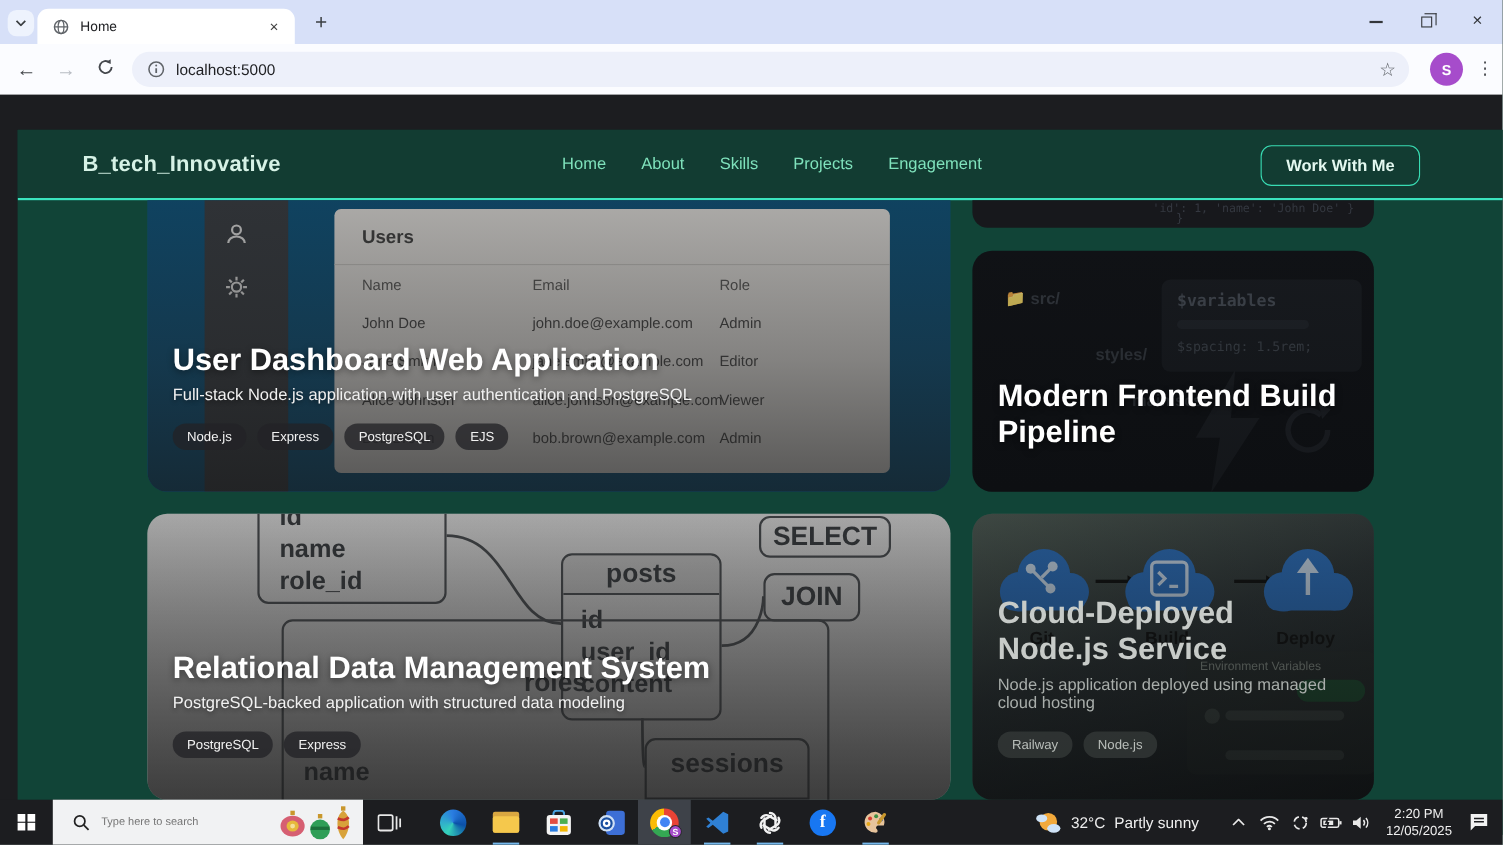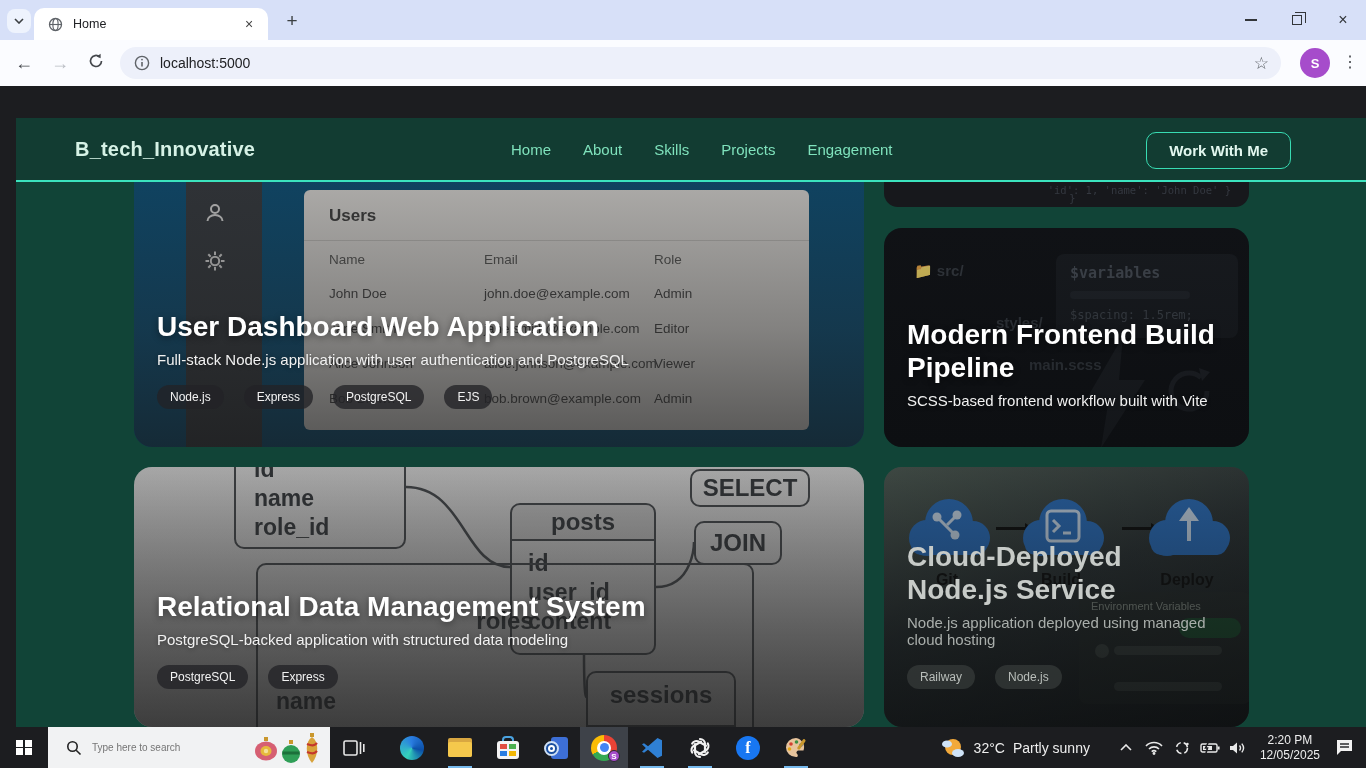--- a/index.html
+++ b/index.html
@@ -35,21 +35,21 @@
   .logo { margin-left:59px; font-size:20px; font-weight:bold; color:#d6f2e6; letter-spacing:.2px; }
   .nav-links { position:absolute; left:495px; display:flex; gap:32px; }
   .nav-link { font-size:15px; color:#7fe2bc; }
   .cta-btn { position:absolute; right:76px; top:14px; height:37px; padding:0 22px; border:1px solid #38dcb3; border-radius:10px; background:transparent; color:#e3f8f0; font-size:15px; font-weight:bold; display:flex; align-items:center; font-family:"Liberation Sans",sans-serif; }
 
   .card { position:absolute; overflow:hidden; border-radius:18px; }
   .overlay { position:absolute; inset:0; }
   .card-content { position:absolute; left:23px; right:20px; bottom:38px; z-index:5; }
   .card-title { font-size:28px; line-height:1.18; font-weight:bold; color:#ffffff; text-shadow:0 2px 7px rgba(0,0,0,.45); }
   .card-desc { margin-top:8px; font-size:15px; color:#f1f1f1; text-shadow:0 1px 4px rgba(0,0,0,.4); }
-  .tag-row { margin-top:17px; display:flex; gap:20px; }
+  .tag-row { margin-top:17px; display:flex; gap:10px; }
   .tag { padding:5px 13px; border-radius:999px; background:rgba(35,35,38,.78); color:#f2f2f2; font-size:12px; }
 
   
   .fragment-card { position:absolute; left:868px; top:64px; width:365px; height:25px; background:#17181c; border-radius:0 0 14px 14px; overflow:hidden; }
   .frag-code { position:absolute; right:18px; top:2px; font-family:"DejaVu Sans Mono",monospace; font-size:10.5px; color:#343840; }
   .frag-close { position:absolute; left:185px; top:10px; font-family:"DejaVu Sans Mono",monospace; font-size:11px; color:#343840; }
 
   
   #card1 { left:118px; top:64px; width:730px; height:265px; border-radius:0 0 18px 18px; background:#0c4a6e; }
   .m1-side { position:absolute; left:52px; top:0; width:76px; height:100%; background:#32363b; }
@@ -266,21 +266,20 @@
       <svg style="position:absolute;left:195px;top:108px" width="72" height="112" viewBox="0 0 72 112">
           <polygon points="44,0 8,62 30,62 22,112 66,44 40,44" fill="#1f2227"></polygon>
         </svg>
       <svg style="position:absolute;left:278px;top:136px" width="54" height="54" viewBox="0 0 54 54">
           <path d="M45 27 a18 18 0 1 1 -6 -13.4" fill="none" stroke="#23262c" stroke-width="5"></path>
           <polygon points="37,4 48,8 40,17" fill="#23262c"></polygon>
         </svg>
       <div class="overlay" style="background:linear-gradient(180deg,rgba(8,10,12,.2),rgba(8,10,12,.5));"></div>
       <div class="card-content">
         <div class="card-title" style="max-width:320px">Modern Frontend Build Pipeline</div>
-        <div class="card-desc">SCSS-based frontend workflow built with Vite</div>
       </div>
     </div>
 
     <div class="card" id="card3">
       <svg style="position:absolute;inset:0" width="730" height="260" viewBox="0 0 730 260">
           <path d="M272 20 C330 20 330 100 376 100" fill="none" stroke="#3c3f42" stroke-width="2.5"></path>
           <path d="M522 120 C560 120 560 75 560 75" fill="none" stroke="#3c3f42" stroke-width="2.5"></path>
           <path d="M450 186 C450 230 452 230 452 230" fill="none" stroke="#3c3f42" stroke-width="2.5"></path>
         </svg>
       <div class="dbox" style="left:100px;top:-20px;width:172px;height:102px;padding:6px 0 0 18px">

